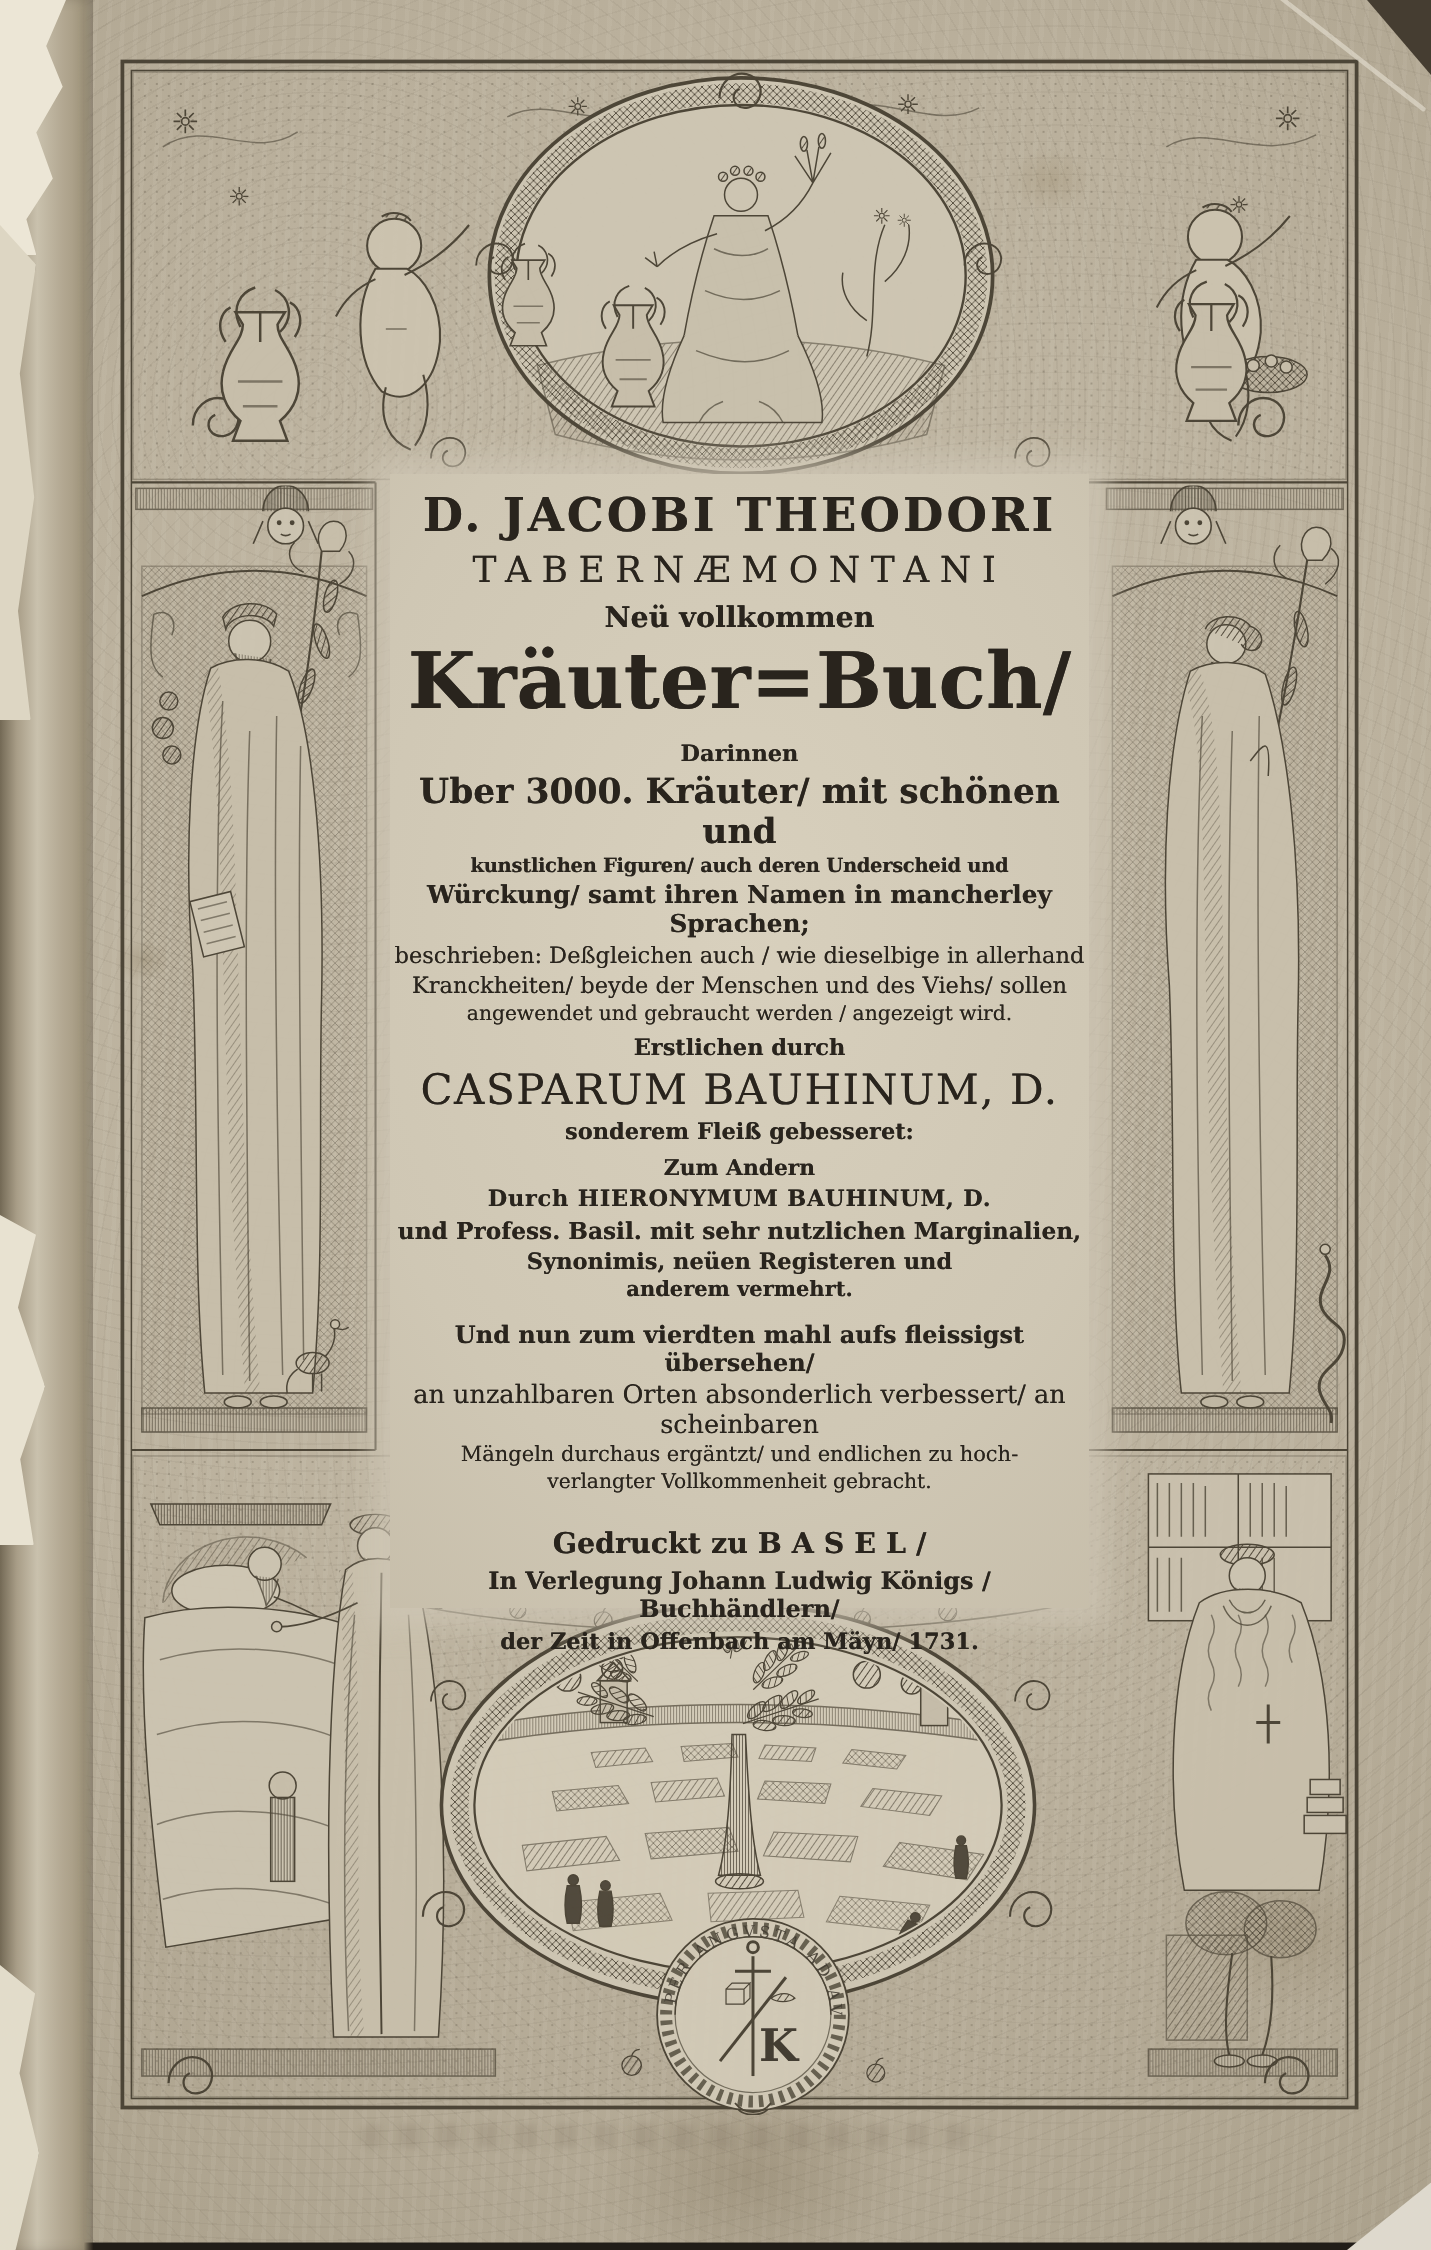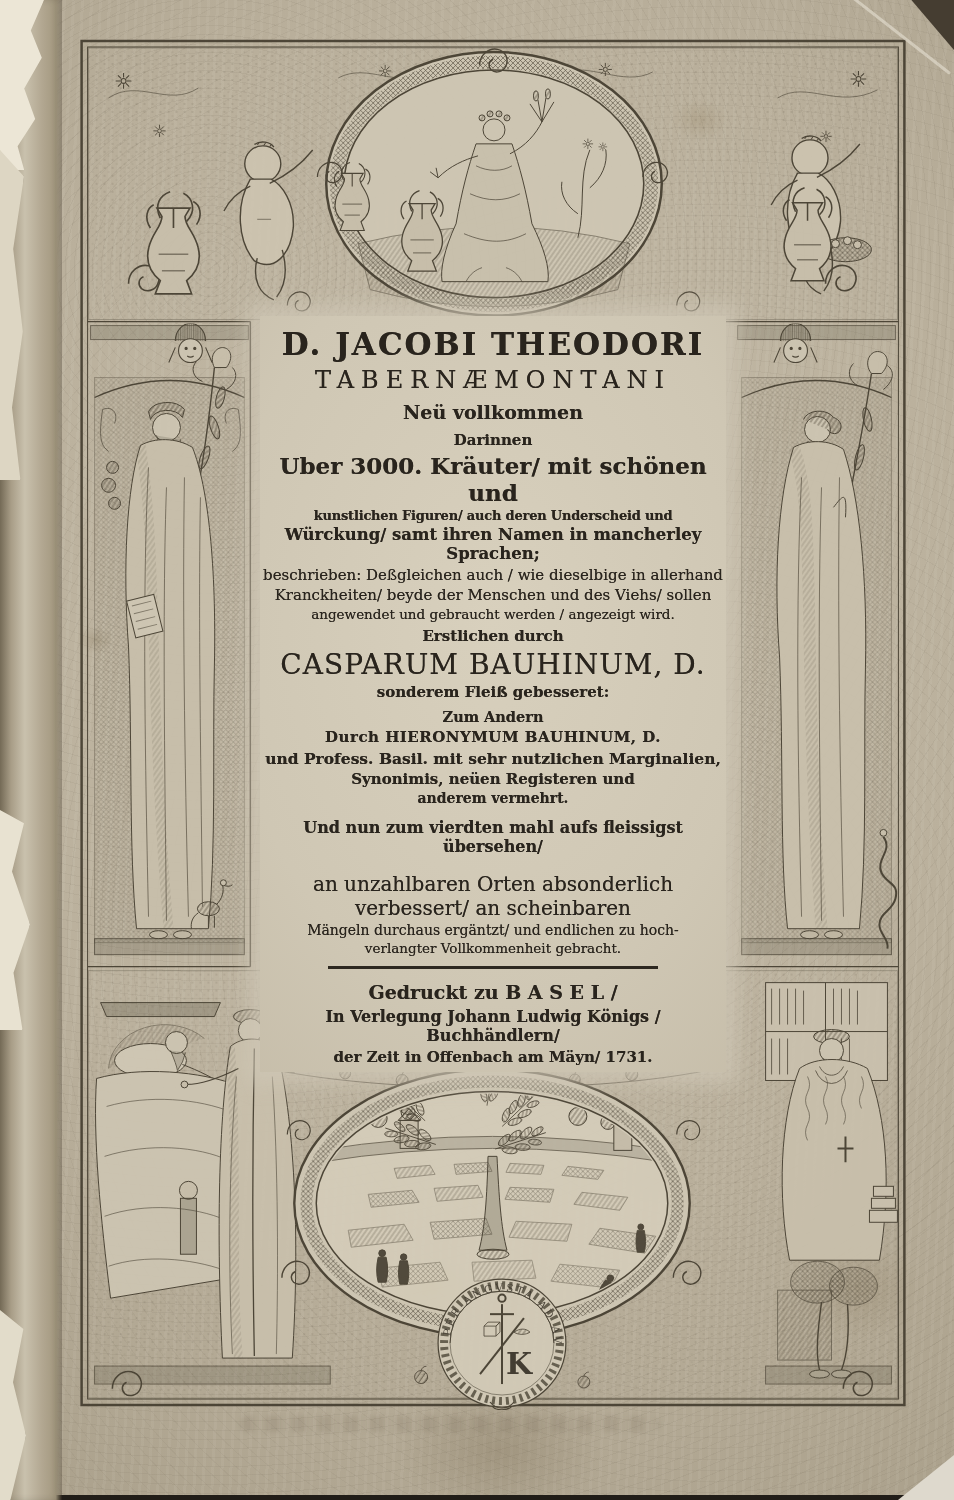--- a/index.html
+++ b/index.html
@@ -72,21 +72,21 @@
   .t-casp{font-size:28px;letter-spacing:1px;margin-top:3px;}
   .t-c1{font-size:17.5px;margin-top:3px;}
   .t-c2{font-size:16px;margin-top:2px;}
   .t-c3{font-size:15px;margin-top:2px;}
   .t-zum{font-size:14.5px;margin-top:7px;}
   .t-hier{font-size:15px;letter-spacing:.5px;font-weight:bold;margin-top:3px;}
   .t-h1{font-size:15.5px;margin-top:3px;}
   .t-h2{font-size:15px;margin-top:2px;}
   .t-h3{font-size:14px;margin-top:2px;}
   .t-e1{font-size:16px;margin-top:12px;}
-  .t-e2{font-size:20px;margin-top:16px;font-weight:normal;}
+  .t-e2{font-size:17px;margin-top:2px;font-weight:normal;}
   .t-e3{font-size:14px;margin-top:2px;font-weight:normal;}
   .t-e4{font-size:13.5px;margin-top:2px;font-weight:normal;}
   .rule{width:330px;height:3px;background:#2d2820;margin-top:10px;}
   .t-i1{font-size:19px;margin-top:12px;}
   .t-i2{font-size:16px;margin-top:4px;}
   .t-i3{font-size:15px;margin-top:3px;}
 </style>
 </head>
 <body>
 
@@ -462,20 +462,21 @@
         <use href="#sp" x="30" y="1330" width="38" height="38"></use>
         <use href="#sp" x="762" y="1330" width="38" height="38"></use>
       </g>
     </g>
   </svg>
 
   <div class="text-panel" data-name="title-text-panel">
     <div class="rom t-a1" data-name="author-line-1">D. JACOBI THEODORI</div>
     <div class="rom t-a2" data-name="author-line-2">TABERNÆMONTANI</div>
     <div class="frak t-pre" data-name="pretitle">Neü vollkommen</div>
+    <div class="frak t-main" data-name="main-title">Kräuter=Buch/</div>
     <div class="frak t-dar" data-name="section-darinnen">Darinnen</div>
     <div class="frak t-d1" data-name="description-line-1">Uber 3000. Kräuter/ mit schönen und</div>
     <div class="frak t-d2" data-name="description-line-2">kunstlichen Figuren/ auch deren Underscheid und</div>
     <div class="frak t-d3" data-name="description-line-3">Würckung/ samt ihren Namen in mancherley Sprachen;</div>
     <div class="frak t-d4" data-name="description-line-4">beschrieben: Deßgleichen auch / wie dieselbige in allerhand</div>
     <div class="frak t-d5" data-name="description-line-5">Kranckheiten/ beyde der Menschen und des Viehs/ sollen</div>
     <div class="frak t-d6" data-name="description-line-6">angewendet und gebraucht werden / angezeigt wird.</div>
     <div class="frak t-erst" data-name="first-editor-intro">Erstlichen durch</div>
     <div class="rom t-casp" data-name="first-editor-name">CASPARUM BAUHINUM, D.</div>
     <div class="frak t-c3" data-name="first-editor-line-3">sonderem Fleiß gebesseret:</div>

